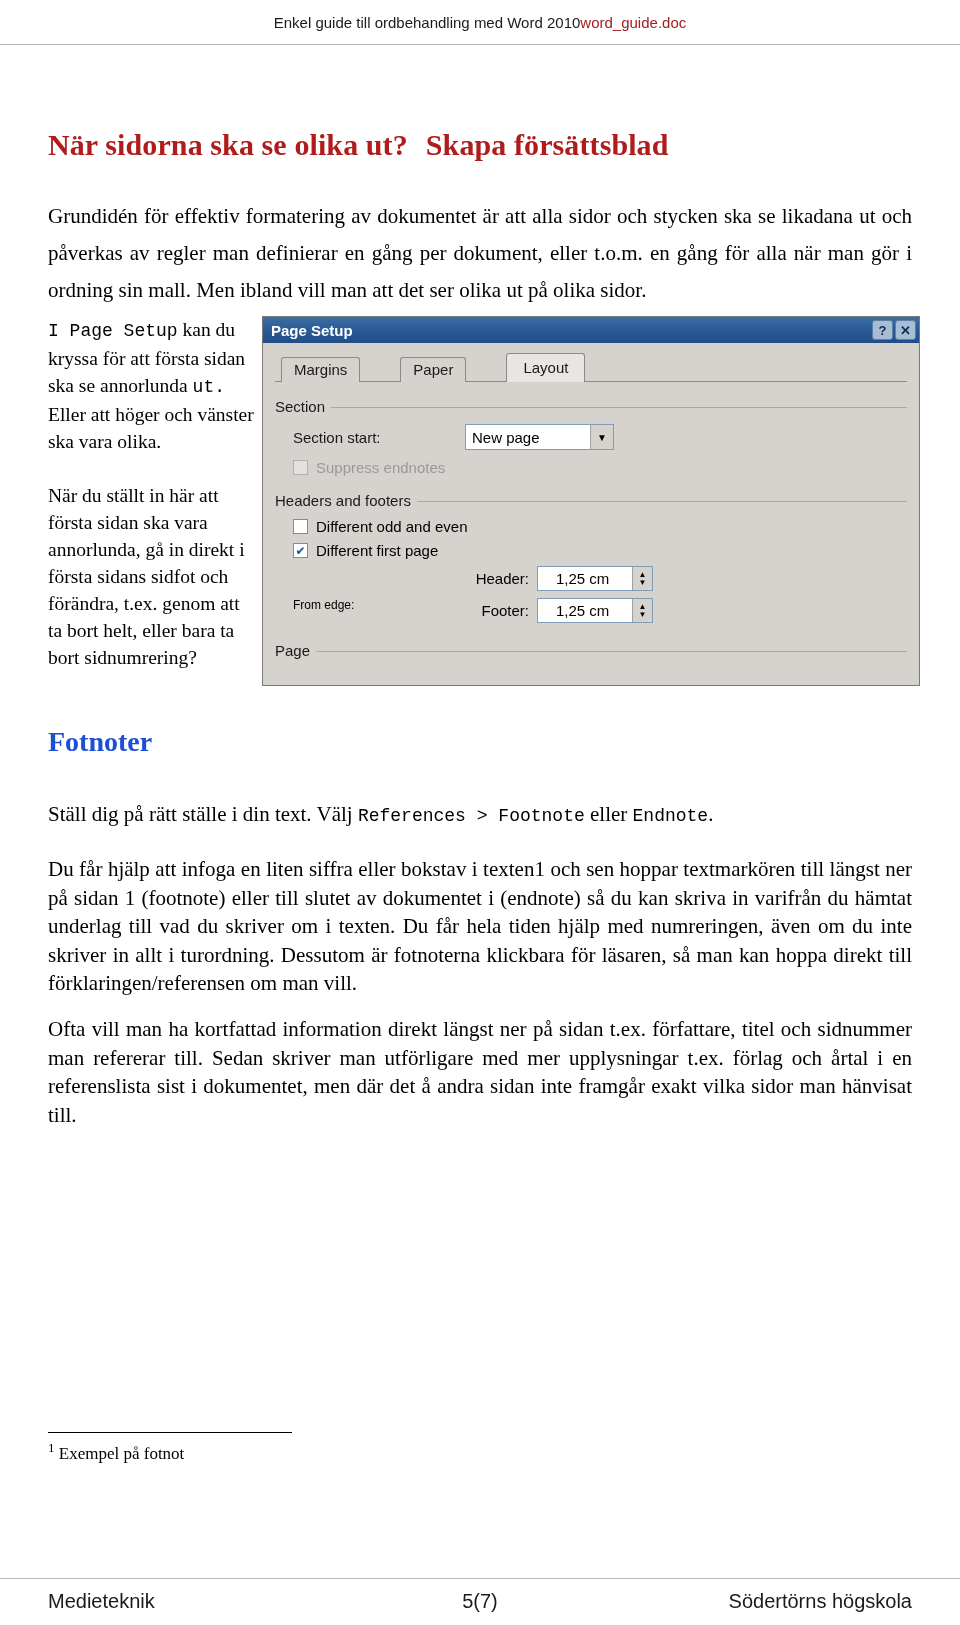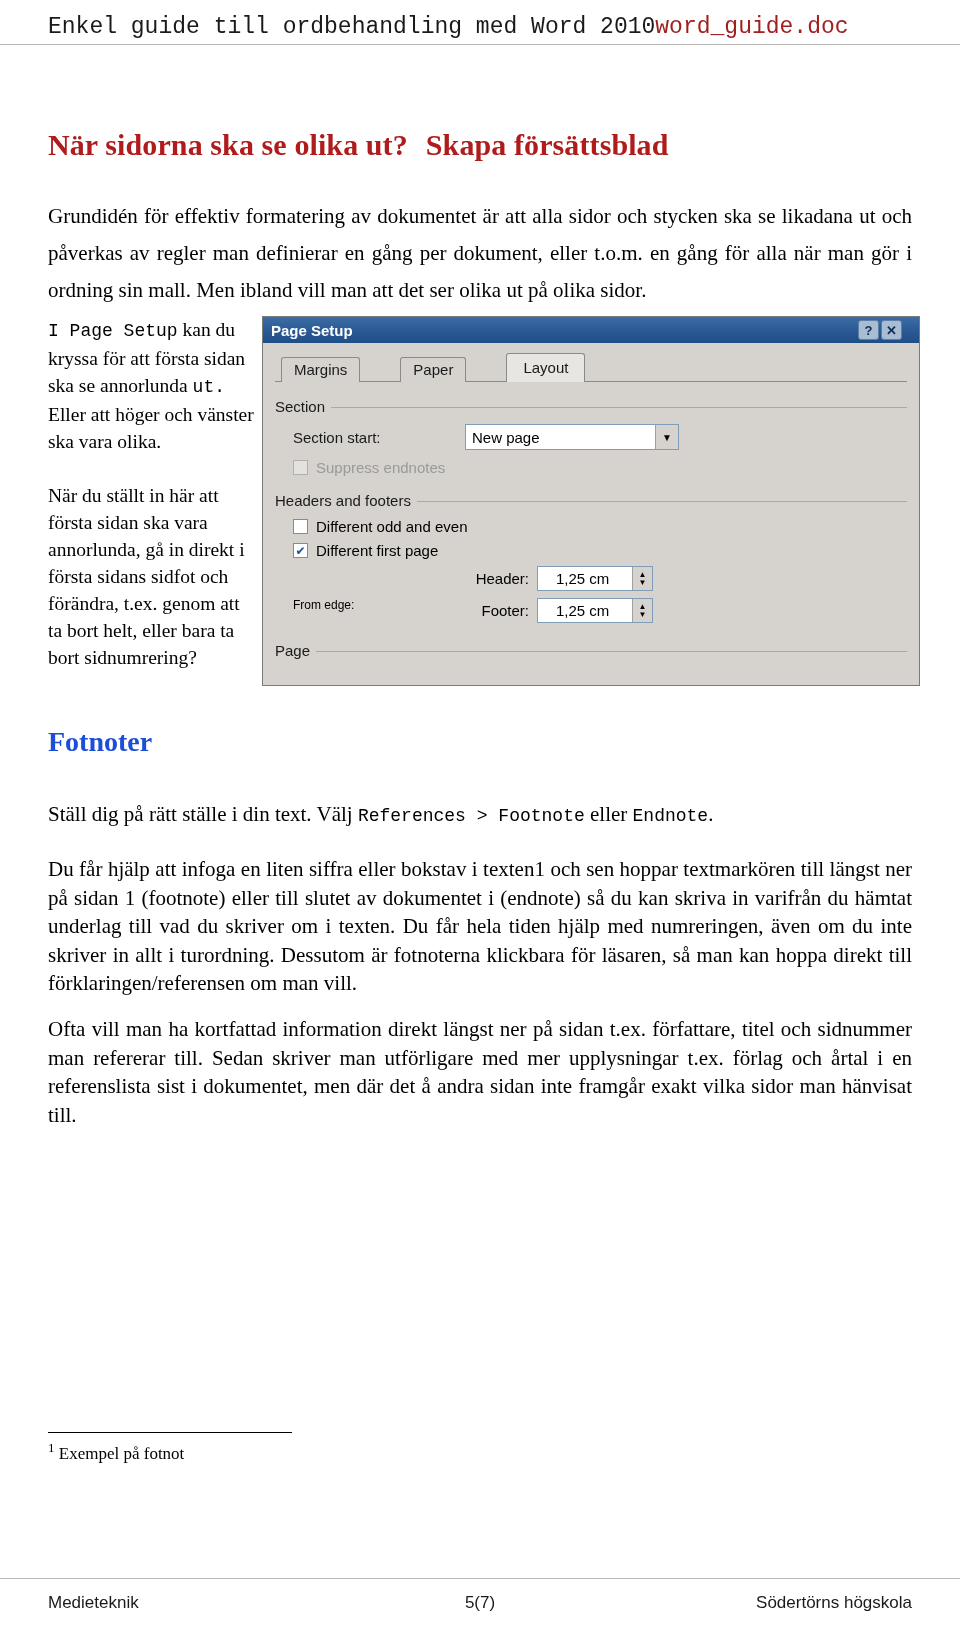--- a/index.html
+++ b/index.html
@@ -23,24 +23,24 @@
     padding: 0 48px;
   }
 
   
   .doc-header {
     position: absolute;
     top: 14px;
     left: 48px;
     right: 48px;
     display: flex;
-    justify-content: flex-start;
+    justify-content: center;
     align-items: baseline;
-    font-family: Liberation Mono, monospace;
-    font-size: 23px;
+    font-family: Liberation Sans, sans-serif;
+    font-size: 15px;
   }
   .doc-header .left {
     color: #1a1a1a;
   }
   .doc-header .right {
     color: #a02020;
   }
   .header-rule {
     position: absolute;
     top: 44px;
@@ -107,21 +107,21 @@
     box-sizing: border-box;
     overflow: hidden;
     font-family: "Liberation Sans", sans-serif;
   }
   .dlg-titlebar {
     height: 26px;
     background: linear-gradient(to bottom, #3b6ea5 0%, #2c5a94 50%, #1f4d86 100%);
     display: flex;
     align-items: center;
     justify-content: space-between;
-    padding: 0 17px 0 8px;
+    padding: 0 3px 0 8px;
     box-sizing: border-box;
   }
   .dlg-title {
     color: #ffffff;
     font-size: 15px;
     font-weight: bold;
   }
   .dlg-btns {
     display: flex;
     gap: 2px;
@@ -200,21 +200,21 @@
     display: flex;
     align-items: center;
     margin-bottom: 9px;
   }
   .field-label {
     font-size: 15px;
     width: 172px;
     color: #1a1a1a;
   }
   .combo {
-    width: 214px;
+    width: 149px;
     height: 26px;
     background: #ffffff;
     border: 1px solid #7f9db9;
     display: flex;
     align-items: center;
     justify-content: space-between;
     box-sizing: border-box;
     font-size: 15px;
     padding-left: 6px;
   }
@@ -350,21 +350,21 @@
     border-bottom: 1px solid #b8b8b8;
   }
   .doc-footer {
     position: absolute;
     bottom: 12px;
     left: 48px;
     right: 48px;
     display: flex;
     justify-content: space-between;
     font-family: "Liberation Sans", sans-serif;
-    font-size: 17px;
+    font-size: 20px;
     color: #1a1a1a;
   }
   .doc-footer .center {
     position: absolute;
     left: 50%;
     transform: translateX(-50%);
   }
 </style>
 </head>
 <body>

